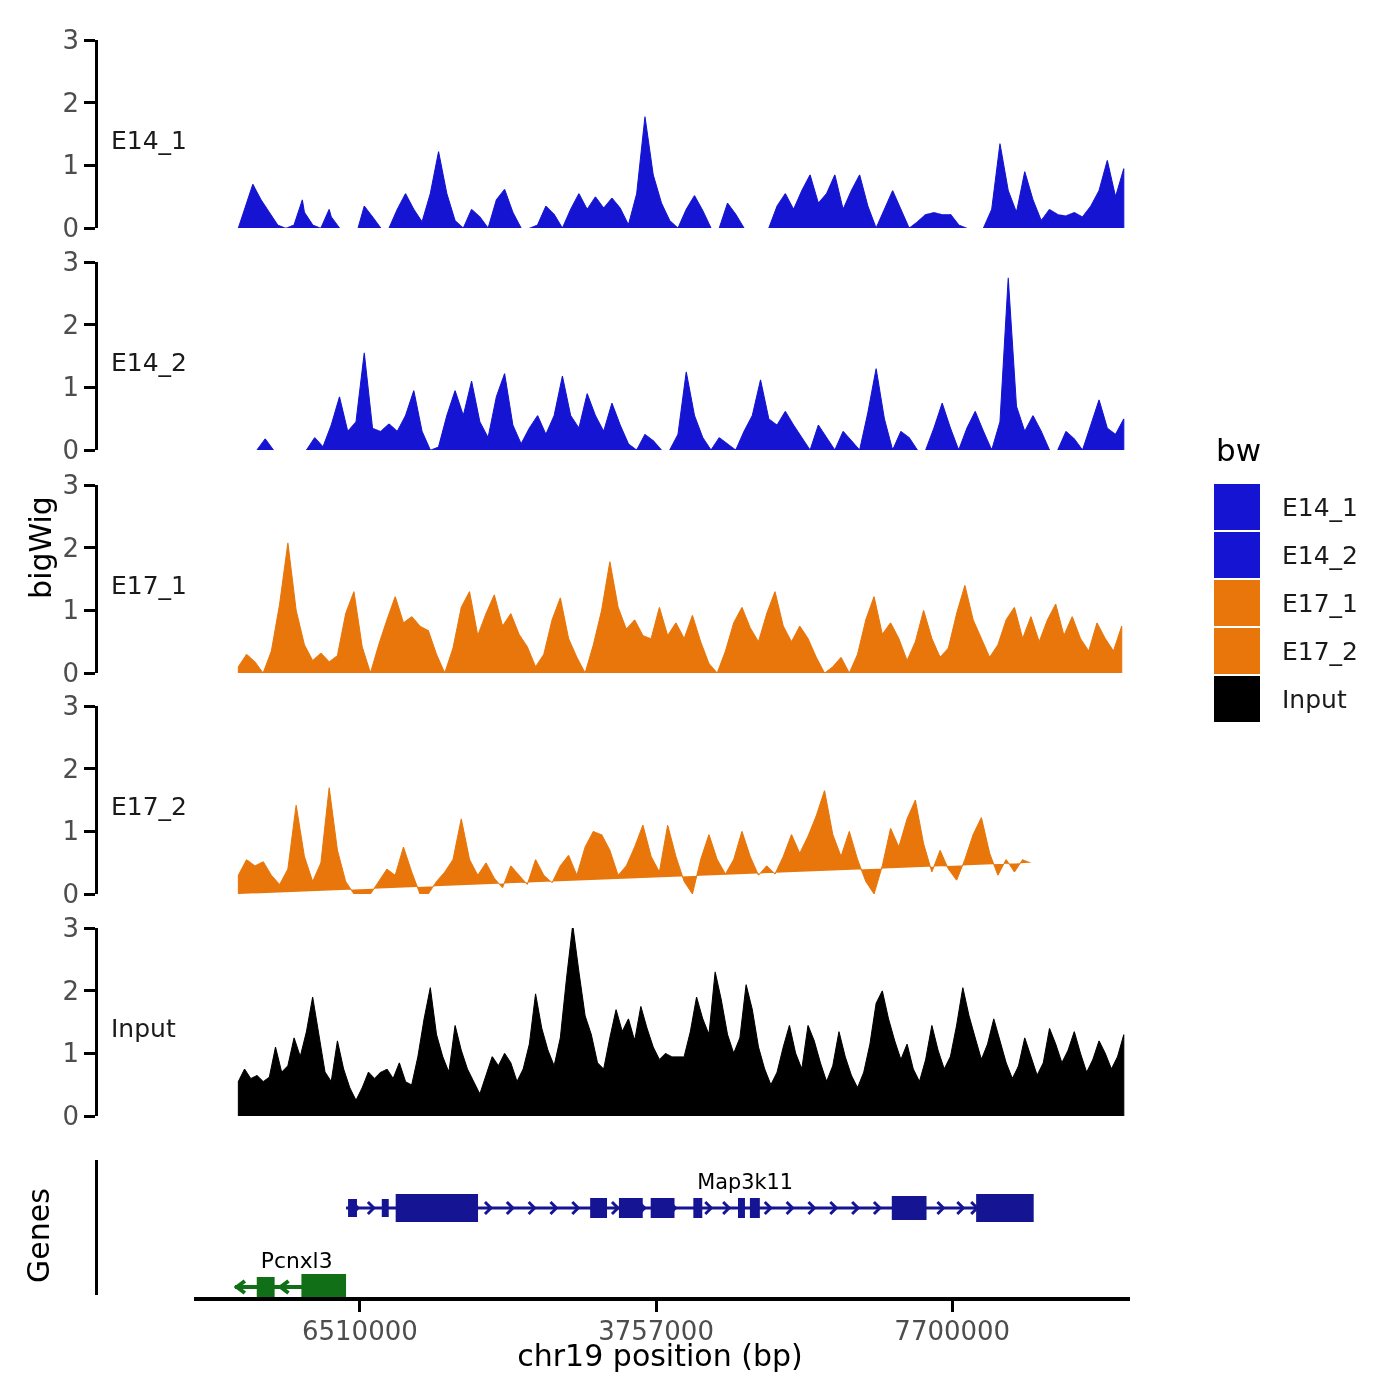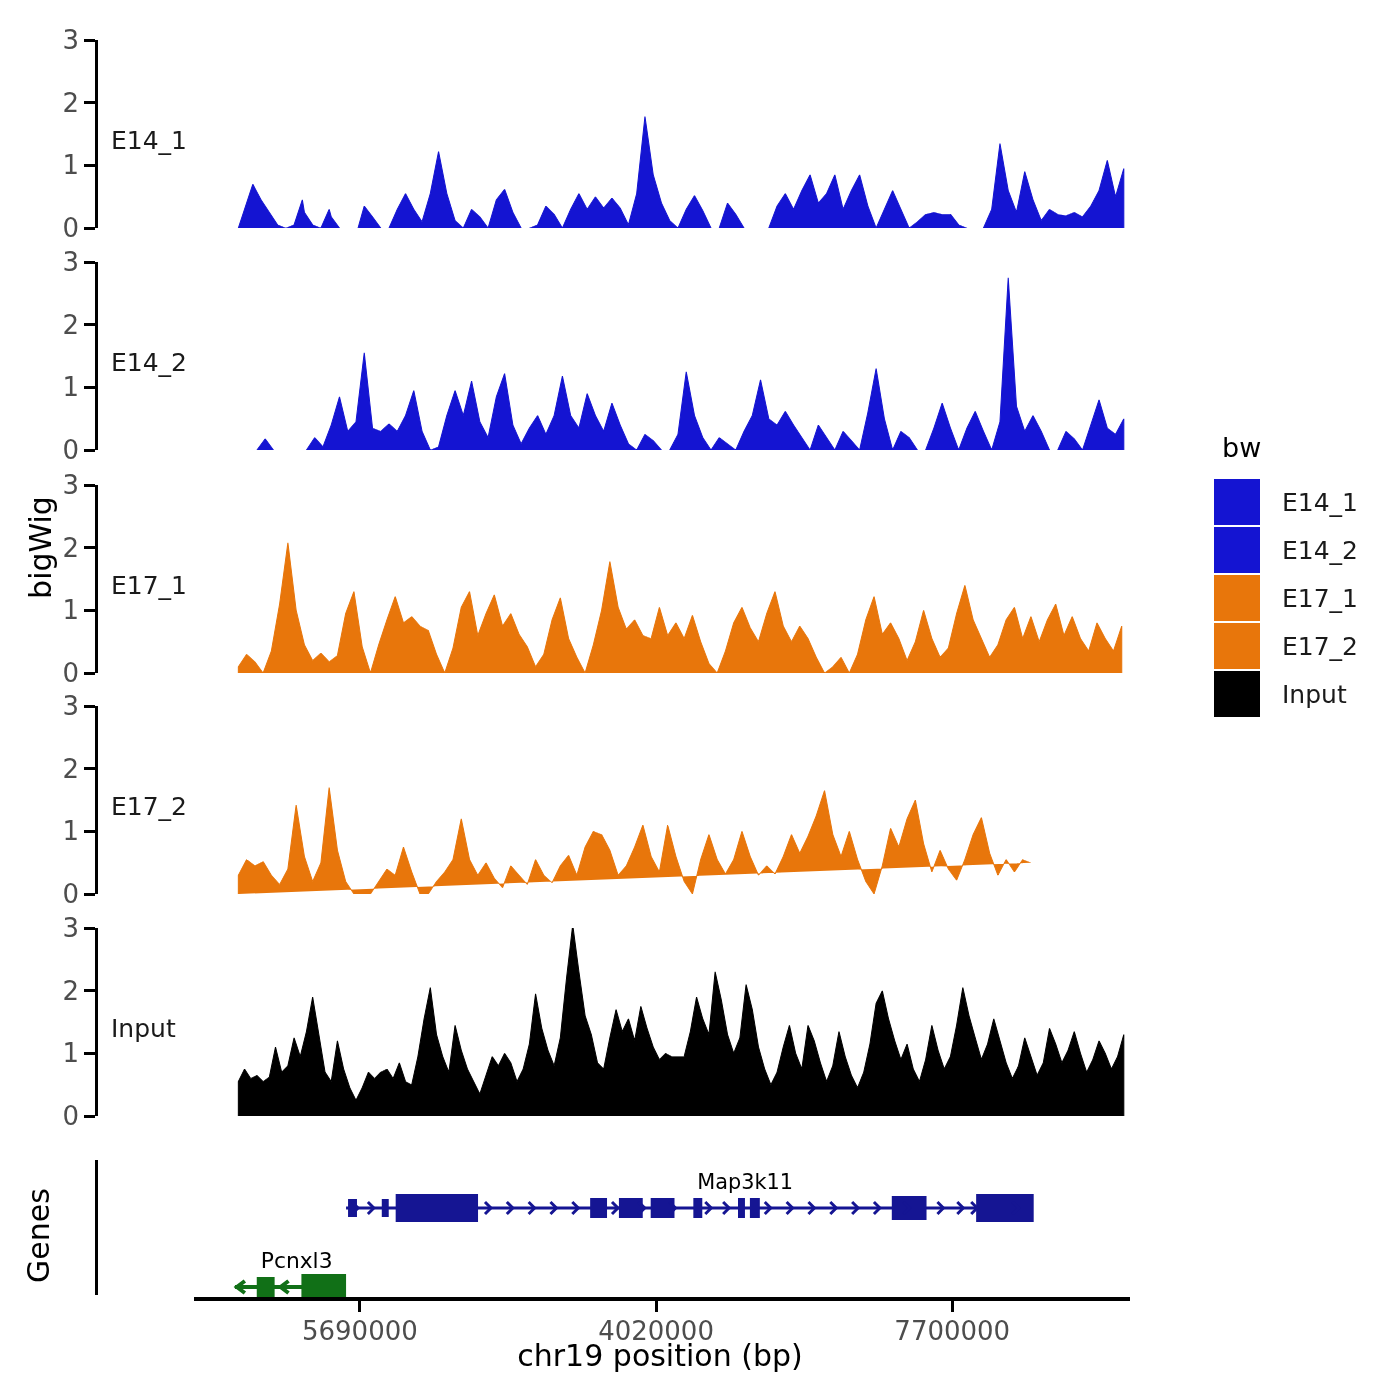--- a/index.html
+++ b/index.html
@@ -43,21 +43,21 @@
     position:absolute;left:16px;
     font-size:25px;color:#1a1a1a;white-space:nowrap;
   }
   .plotarea{
     position:absolute;left:3px;top:0;right:0;bottom:0;overflow:hidden;
   }
   .plotarea svg{position:absolute;left:0;top:0;width:100%;height:100%;}
 
   
   #legend{position:absolute;left:1214px;top:432px;width:186px;}
-  #legend-title{font-size:27px;color:#000;margin:0 0 16px 8px;}
+  #legend-title{font-size:31px;color:#000;margin:0 0 16px 2px;}
   .legend-row{display:flex;align-items:center;height:46px;margin-bottom:2px;}
   .legend-key{width:46px;height:46px;flex:0 0 46px;}
   .legend-text{font-size:25px;color:#1a1a1a;margin-left:22px;white-space:nowrap;}
 
   
   #genes-panel{position:absolute;left:95px;top:1160px;width:1035px;height:150px;}
   #genes-spine{position:absolute;left:0;top:0;width:3px;height:135px;background:#000;}
   #genes-area{position:absolute;left:3px;top:0;right:8px;height:150px;}
   #genes-area svg{position:absolute;left:0;top:0;width:100%;height:100%;}
 
@@ -224,23 +224,23 @@
           </g>
           <text x="164" y="108" font-family="DejaVu Sans, sans-serif" font-size="22" fill="#000">Pcnxl3</text>
         </g>
       </svg>
     </div>
   </div>
 
   <div id="xaxis"></div>
   <div id="xticks">
       <div class="xtick" style="left: 358.373px;"></div>
-      <div class="xticklab" style="left: 359.873px;">5690000</div>
+      <div class="xticklab" style="left: 359.873px;">6510000</div>
       <div class="xtick" style="left: 654.576px;"></div>
-      <div class="xticklab" style="left: 656.076px;">4020000</div>
+      <div class="xticklab" style="left: 656.076px;">3757000</div>
       <div class="xtick" style="left: 950.778px;"></div>
       <div class="xticklab" style="left: 952.278px;">7700000</div>
     </div>
 
   <div id="legend">
     <div id="legend-title">bw</div>
     <div id="legend-items">
         <div class="legend-row">
           <span class="legend-key" style="background: rgb(20, 20, 210);"></span>
           <span class="legend-text">E14_1</span>

